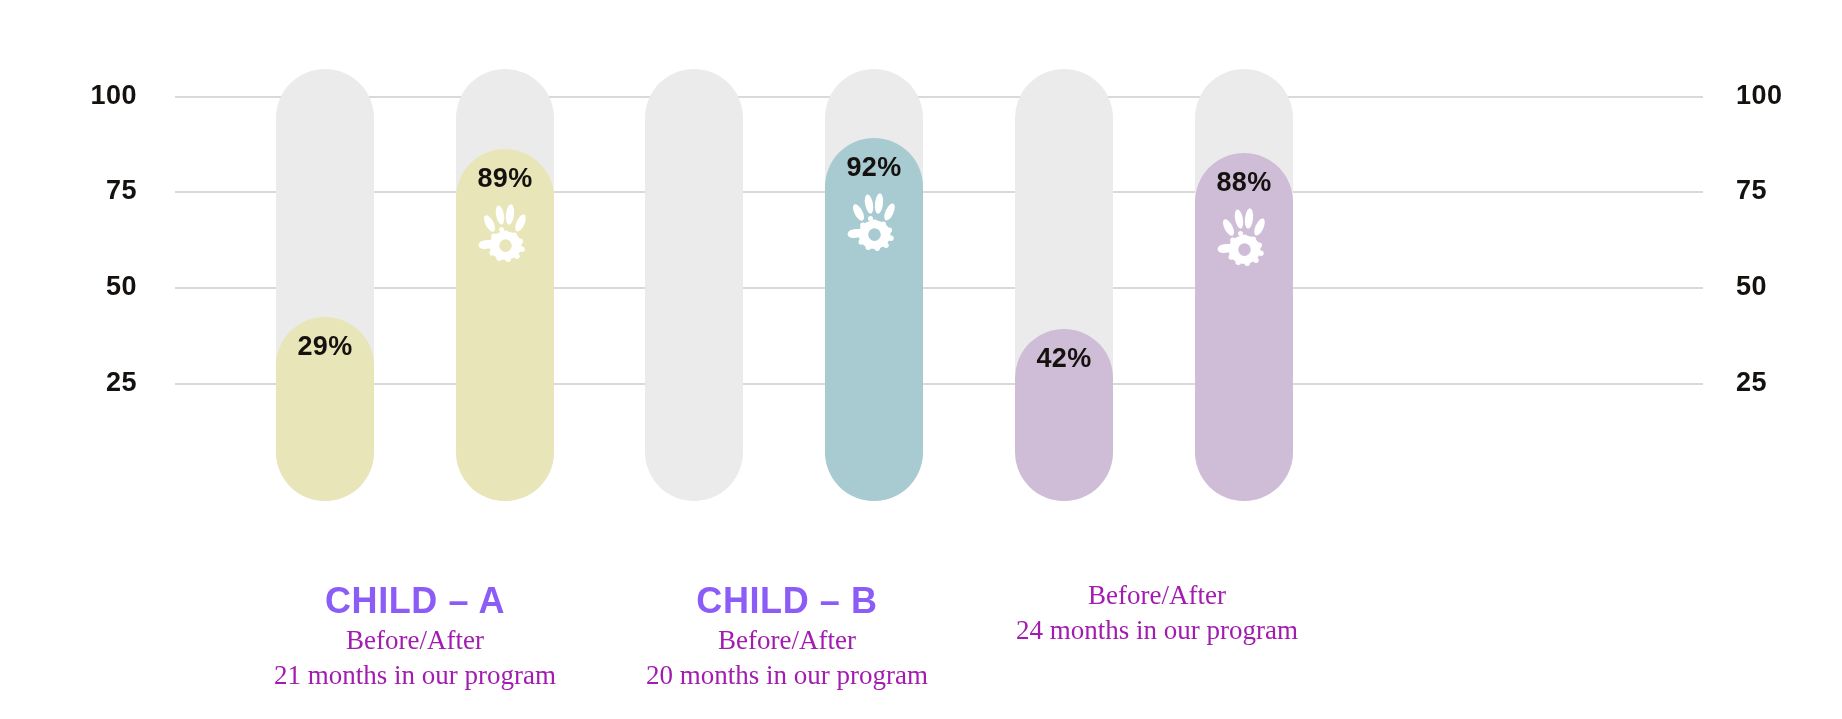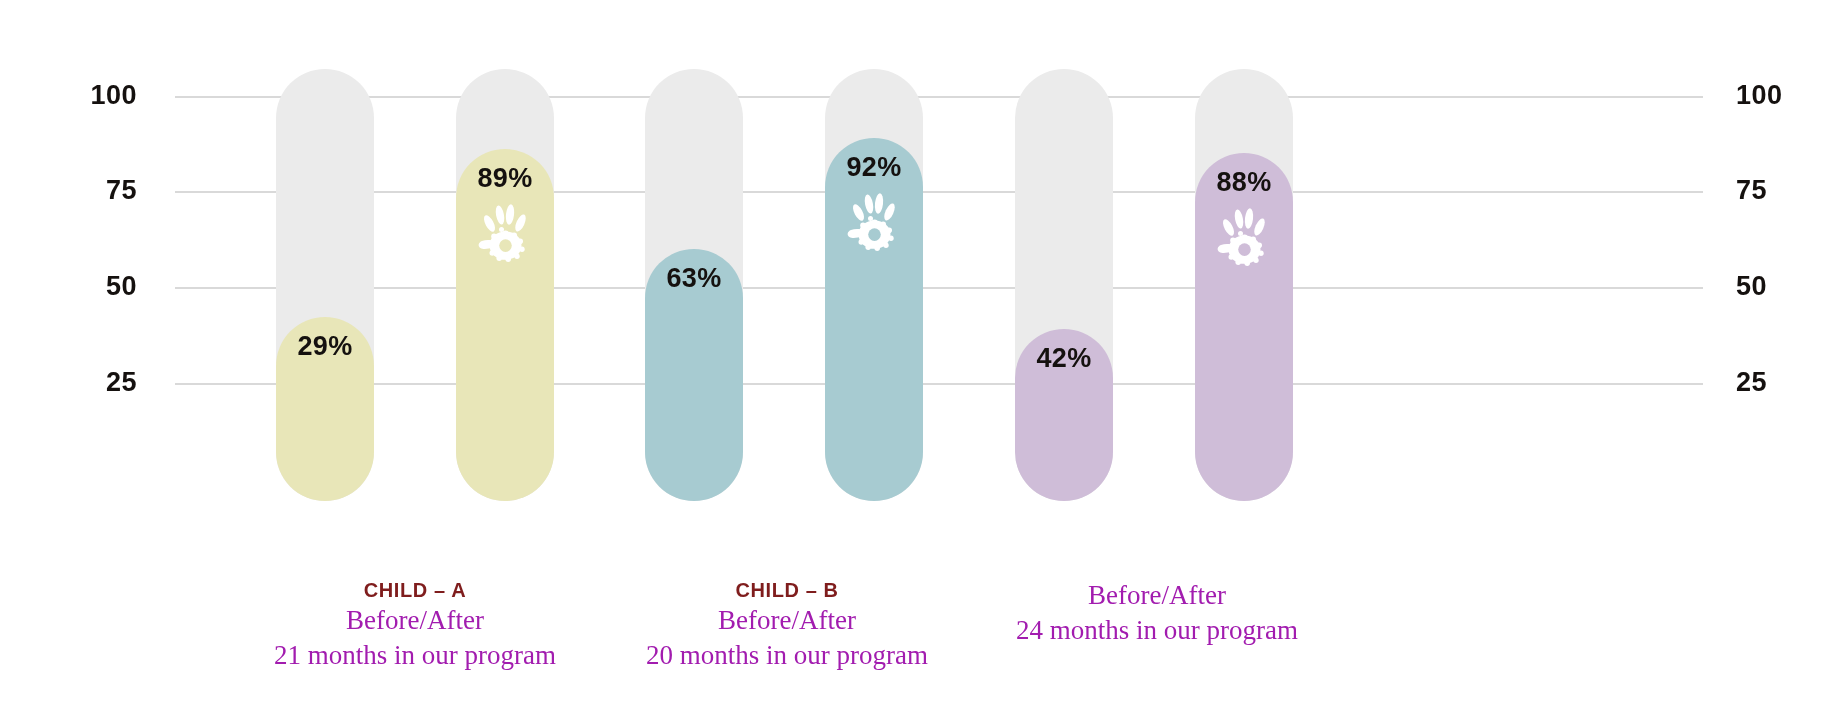--- a/index.html
+++ b/index.html
@@ -83,23 +83,23 @@
 
   
   .caption {
     position: absolute;
     text-align: center;
     width: 420px;
   }
   .caption-title {
     font-family: "Liberation Sans", sans-serif;
     font-weight: bold;
-    font-size: 20px;
+    font-size: 36px;
     letter-spacing: 0.6px;
-    color: #7f1d1d;
+    color: #8b5cf6;
     line-height: 1.25;
     white-space: nowrap;
   }
   .caption-sub {
     font-family: "Liberation Serif", serif;
     font-size: 27px;
     color: #a21caf;
     line-height: 1.3;
     white-space: nowrap;
   }
@@ -169,23 +169,20 @@
  <rect x="0" y="0" width="60" height="62" fill="#ffffff" mask="url(#m)"></rect>
 </svg>
             </span>
         </div>
       </div>
     </div>
 
     <div class="bar-group" style="left:645px">
       <div class="bar-slot" style="left:0px">
         <div class="bar-track" style="top: 57.7333px; height: 432.267px; background: rgb(235, 235, 235);"></div>
-        <div class="bar-fill" style="top: 237.587px; height: 252.413px; background: rgb(167, 203, 209);">
-          <span class="bar-value">63%</span>
-        </div>
       </div>
       <div class="bar-slot" style="left:180px">
         <div class="bar-track" style="top: 57.7333px; height: 432.267px; background: rgb(235, 235, 235);"></div>
         <div class="bar-fill" style="top: 126.613px; height: 363.387px; background: rgb(167, 203, 209);">
           <span class="bar-value">92%</span>
           <span class="bar-icon hp">
 <svg viewBox="0 0 60 62" xmlns="http://www.w3.org/2000/svg" aria-hidden="true">
  <defs>
   <mask id="m">
    <rect x="0" y="0" width="60" height="62" fill="black"></rect>

